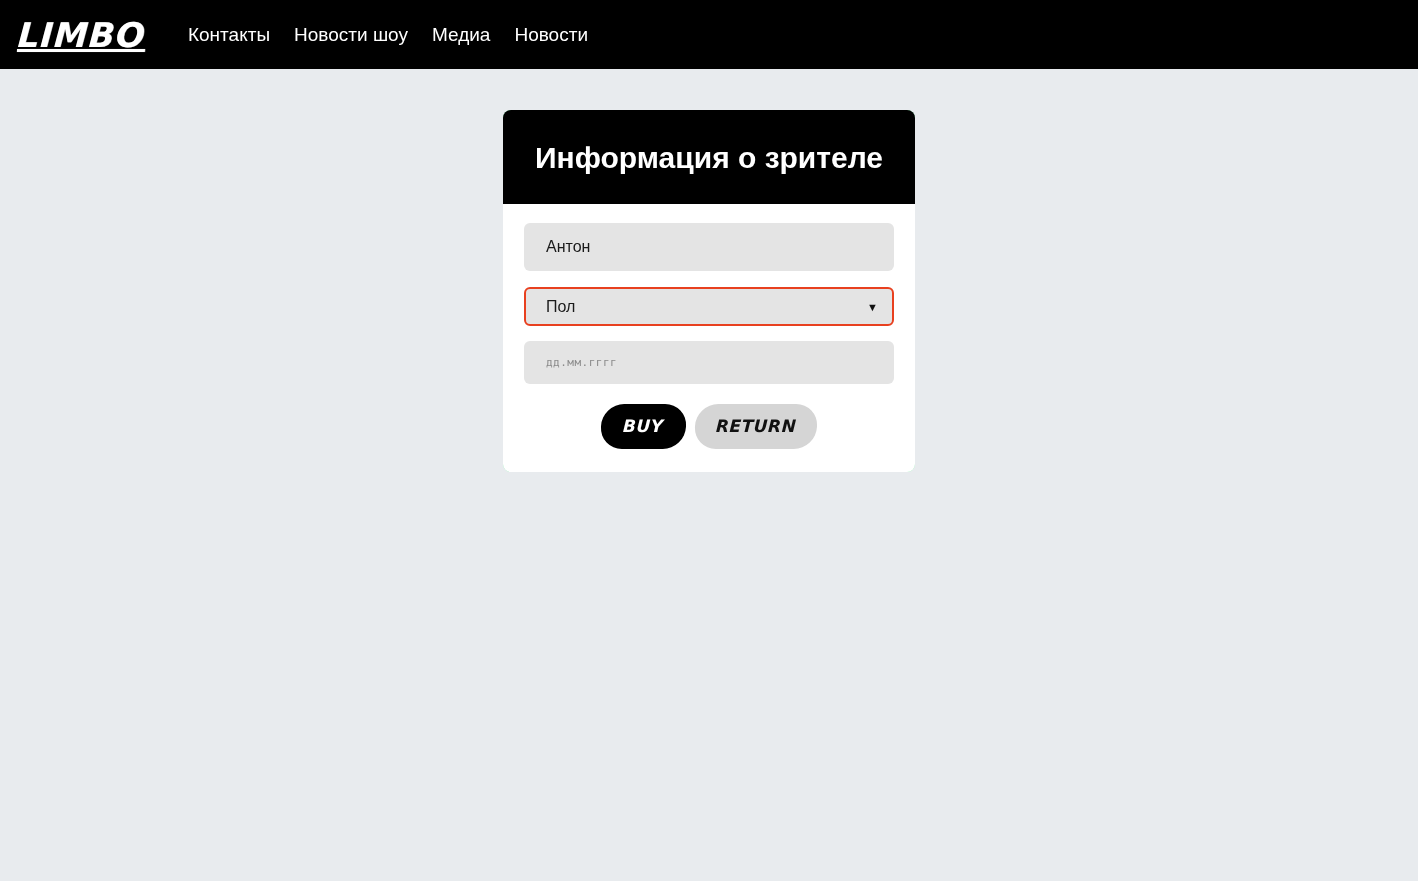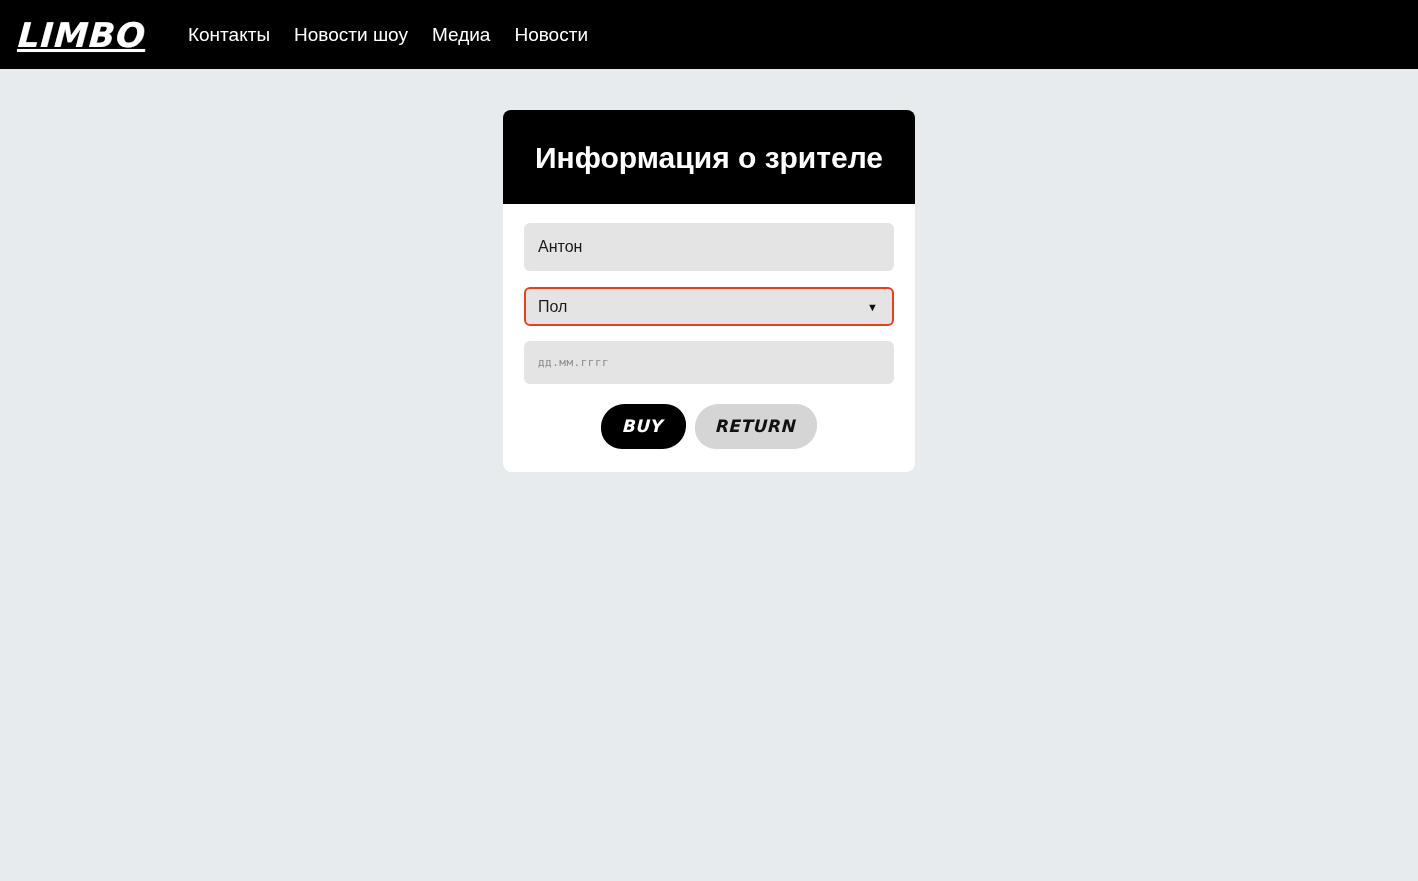--- a/index.html
+++ b/index.html
@@ -89,21 +89,21 @@
   
   .field {
     display: block;
     width: 100%;
     background: #e4e4e4;
     border: 2px solid transparent;
     border-radius: 6px;
     font-family: "Liberation Sans", sans-serif;
     font-size: 16px;
     color: #1a1a1a;
-    padding: 13px 12px;
+    padding: 13px 20px;
     margin-bottom: 15px;
     outline: none;
     -webkit-appearance: none;
     appearance: none;
   }
   .field::placeholder { color: #8a8a8a; }
   .field.invalid {
     border-color: #e8401f;
   }
   .field.select-field {

